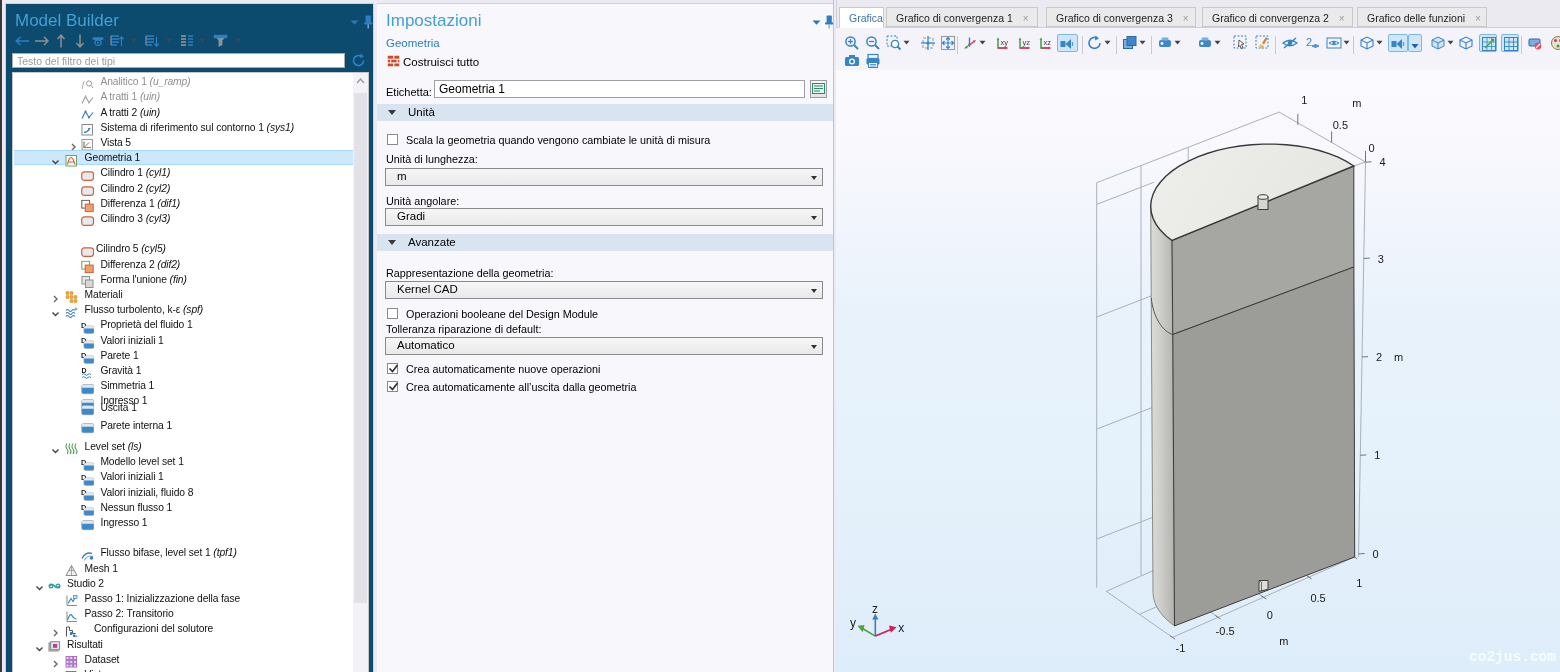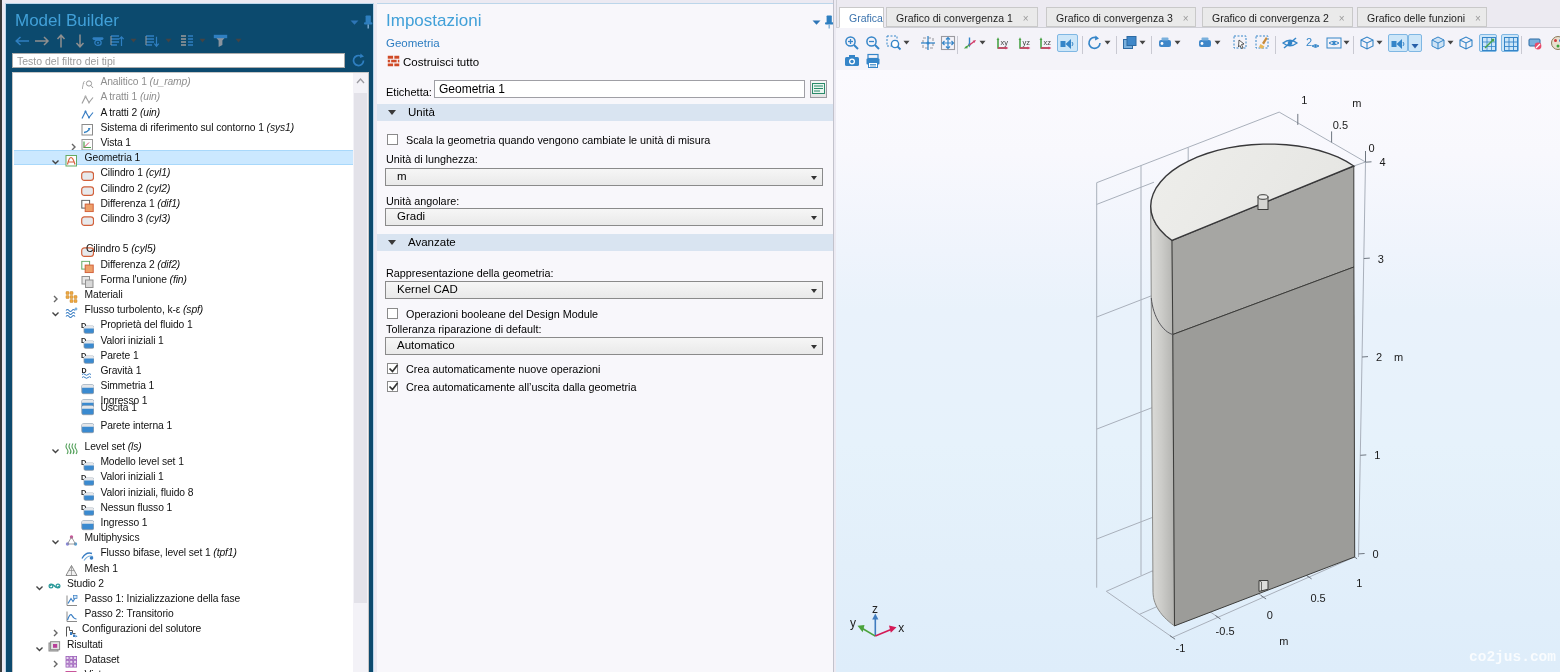--- a/index.html
+++ b/index.html
@@ -143,21 +143,21 @@
         </div>
 <div class="trow" style="top:134.5px">
           <span class="tchev" style="left:54.6px"><svg width="9" height="9" viewBox="0 0 9 9">
               <polyline points="3,1.5 6,4.5 3,7.5" fill="none" stroke="#666" stroke-width="1.4"></polyline>
             </svg></span>
           <span class="ticon" style="left:67px"><svg width="13" height="13" viewBox="0 0 13 13" style="vertical-align:middle">
               <rect x="1" y="1" width="10.5" height="10.5" fill="#fdfdfd" stroke="#9a9a9a"></rect>
               <path d="M3,3 L3,9 L10,9" fill="none" stroke="#4aa348" stroke-width="1.2"></path>
               <path d="M3,9 L8,4" fill="none" stroke="#d04a6a" stroke-width="1"></path>
             </svg></span>
-          <span class="tlabel" style="left:86.4px">Vista 1</span>
+          <span class="tlabel" style="left:86.4px">Vista 5</span>
         </div>
 <div class="trow trsel" style="top:149.7px">
           <span class="tchev" style="left:37px"><svg width="9" height="9" viewBox="0 0 9 9">
               <polyline points="1.5,3 4.5,6 7.5,3" fill="none" stroke="#444" stroke-width="1.4"></polyline>
             </svg></span>
           <span class="ticon" style="left:51px"><svg width="13" height="13" viewBox="0 0 13 13" style="vertical-align:middle">
               <rect x="1" y="1" width="10.5" height="10.5" fill="#fdfdfd" stroke="#63a963"></rect>
               <path d="M2.5,10 Q4,3 6,3 Q8,3 10,10 M3.5,7.5 L9,7.5" fill="none" stroke="#d85c3a" stroke-width="1.2"></path>
             </svg></span>
           <span class="tlabel" style="left:70.6px">Geometria 1</span>
@@ -184,21 +184,21 @@
 <div class="trow" style="top:210.5px">
           <span class="ticon" style="left:67px"><svg width="13" height="13" viewBox="0 0 13 13" style="vertical-align:middle">
               <rect x="0.7" y="2.3" width="11.8" height="8.6" rx="2.6" fill="#e7e9ec" stroke="#d2603a" stroke-width="1.2"></rect>
             </svg></span>
           <span class="tlabel" style="left:86.4px">Cilindro 3 <i>(cyl3)</i></span>
         </div>
 <div class="trow" style="top:240.9px">
           <span class="ticon" style="left:67px"><svg width="13" height="13" viewBox="0 0 13 13" style="vertical-align:middle">
               <rect x="0.7" y="2.3" width="11.8" height="8.6" rx="2.6" fill="#e7e9ec" stroke="#d2603a" stroke-width="1.2"></rect>
             </svg></span>
-          <span class="tlabel" style="left:72px">Cilindro 5 <i>(cyl5)</i></span>
+          <span class="tlabel" style="left:82px">Cilindro 5 <i>(cyl5)</i></span>
         </div>
 <div class="trow" style="top:256.1px">
           <span class="ticon" style="left:67px"><svg width="13" height="13" viewBox="0 0 13 13" style="vertical-align:middle">
               <rect x="0.8" y="0.8" width="7.8" height="7.8" fill="#fdfdfd" stroke="#63a963"></rect>
               <rect x="4.2" y="4.6" width="8" height="7.5" fill="#eda06a" stroke="#d2603a"></rect>
             </svg></span>
           <span class="tlabel" style="left:86.4px">Differenza 2 <i>(dif2)</i></span>
         </div>
 <div class="trow" style="top:271.3px">
           <span class="ticon" style="left:67px"><svg width="13" height="13" viewBox="0 0 13 13" style="vertical-align:middle">
@@ -346,32 +346,20 @@
             </svg></span>
           <span class="tlabel" style="left:86.4px">Nessun flusso 1</span>
         </div>
 <div class="trow" style="top:514.5px">
           <span class="ticon" style="left:67px"><svg width="13" height="13" viewBox="0 0 13 13" style="vertical-align:middle">
               <rect x="0.8" y="2.2" width="12" height="9" rx="1.6" fill="#3a8ad0" stroke="#8a97a5" stroke-width="0.8"></rect>
               <path d="M0.8,3.8 q0,-1.6 1.6,-1.6 l8.8,0 q1.6,0 1.6,1.6 l0,1.4 l-12,0 Z" fill="#e4e6e9"></path>
             </svg></span>
           <span class="tlabel" style="left:86.4px">Ingresso 1</span>
         </div>
-<div class="trow" style="top:529.7px">
-          <span class="tchev" style="left:37px"><svg width="9" height="9" viewBox="0 0 9 9">
-              <polyline points="1.5,3 4.5,6 7.5,3" fill="none" stroke="#444" stroke-width="1.4"></polyline>
-            </svg></span>
-          <span class="ticon" style="left:51px"><svg width="13" height="13" viewBox="0 0 13 13" style="vertical-align:middle">
-              <circle cx="6.5" cy="2.5" r="1.7" fill="#c8559a"></circle>
-              <circle cx="2.5" cy="9.5" r="1.7" fill="#8a8adf"></circle>
-              <circle cx="10.5" cy="9.5" r="1.7" fill="#5aa3d8"></circle>
-              <path d="M6.5,2.5 L2.5,9.5 L10.5,9.5 Z" fill="none" stroke="#888" stroke-width="0.8"></path>
-            </svg></span>
-          <span class="tlabel" style="left:70.6px">Multiphysics</span>
-        </div>
 <div class="trow" style="top:544.9px">
           <span class="ticon" style="left:67px"><svg width="13" height="13" viewBox="0 0 13 13" style="vertical-align:middle">
               <path d="M1,9 Q5,2 11,4" fill="none" stroke="#3b7fc4" stroke-width="1.4"></path>
               <path d="M3,11 Q7,5 12,7" fill="none" stroke="#7ab0dd" stroke-width="1.2"></path>
               <circle cx="10.5" cy="8.5" r="1.8" fill="#3b7fc4"></circle>
             </svg></span>
           <span class="tlabel" style="left:86.4px">Flusso bifase, level set 1 <i>(tpf1)</i></span>
         </div>
 <div class="trow" style="top:560.1px">
           <span class="ticon" style="left:51px"><svg width="13" height="13" viewBox="0 0 13 13" style="vertical-align:middle">
@@ -410,21 +398,21 @@
           <span class="tchev" style="left:37px"><svg width="9" height="9" viewBox="0 0 9 9">
               <polyline points="3,1.5 6,4.5 3,7.5" fill="none" stroke="#666" stroke-width="1.4"></polyline>
             </svg></span>
           <span class="ticon" style="left:51px"><svg width="13" height="13" viewBox="0 0 13 13" style="vertical-align:middle">
               <path d="M1.5,1.5 L1.5,11" fill="none" stroke="#555"></path>
               <path d="M1.5,1.5 L4.5,1.5 L4.5,5 L7.5,5 L7.5,8 L10.5,8" fill="none" stroke="#555"></path>
               <rect x="5" y="6.5" width="2.2" height="3" fill="#3b7fc4"></rect>
               <rect x="8" y="9" width="2.2" height="2.5" fill="#3b7fc4"></rect>
               <path d="M10.5,9.5 l2,1.2 l-2,1.2 Z" fill="#3b7fc4"></path>
             </svg></span>
-          <span class="tlabel" style="left:68px">Configurazioni del solutore</span>
+          <span class="tlabel" style="left:80px">Configurazioni del solutore</span>
         </div>
 <div class="trow" style="top:636.1px">
           <span class="tchev" style="left:20.5px"><svg width="9" height="9" viewBox="0 0 9 9">
               <polyline points="1.5,3 4.5,6 7.5,3" fill="none" stroke="#444" stroke-width="1.4"></polyline>
             </svg></span>
           <span class="ticon" style="left:33.6px"><svg width="13" height="13" viewBox="0 0 13 13" style="vertical-align:middle">
               <rect x="1" y="2.5" width="9" height="8" fill="#c9c9c9" stroke="#8a8a8a"></rect>
               <rect x="2.6" y="1.2" width="9" height="8" fill="#e3e3e3" stroke="#8a8a8a"></rect>
               <rect x="5" y="3.5" width="4.2" height="3.8" fill="#b8409a"></rect>
             </svg></span>

